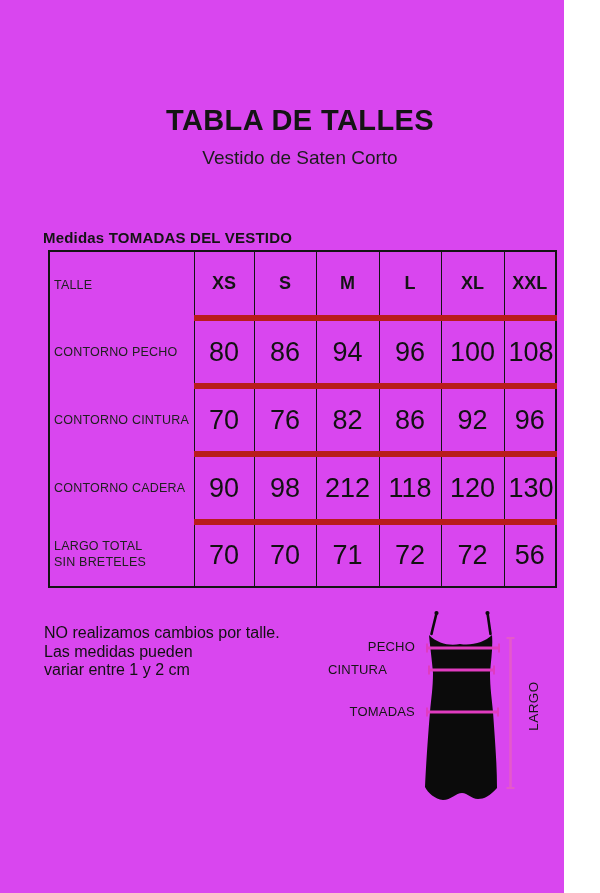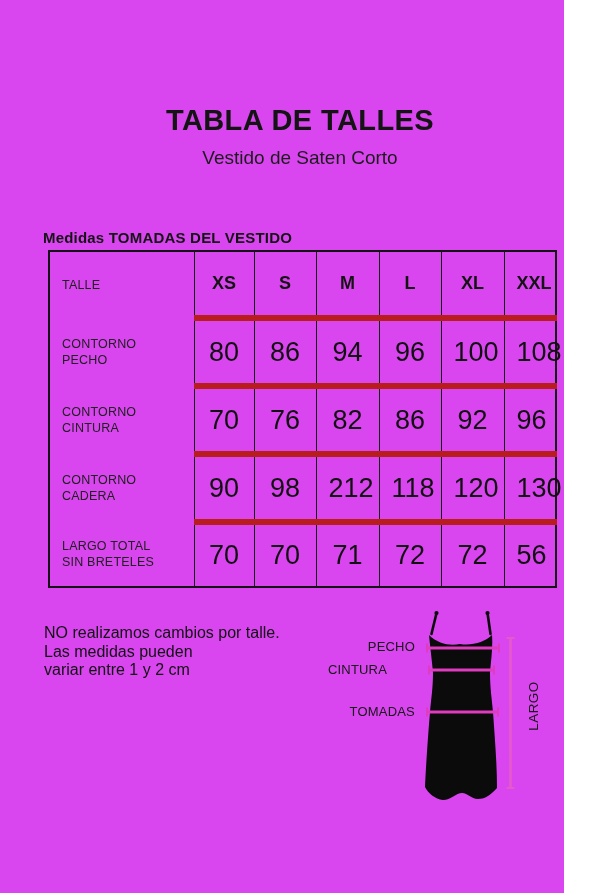--- a/index.html
+++ b/index.html
@@ -19,21 +19,21 @@
   .section-label{
     position:absolute;top:217px;left:43px;
     font-size:15px;font-weight:700;color:#141414;letter-spacing:.2px;margin-top:12px;
   }
   
   table.sizes{
     position:absolute;left:48px;top:250px;width:507px;
     border-collapse:collapse;table-layout:fixed;
     border:2px solid #141414;
   }
-  table.sizes td{padding:12px;vertical-align:middle;}
+  table.sizes td{padding:4px;vertical-align:middle;}
   td.lbl{
     text-align:left;padding-left:8px;font-size:12.5px;color:#202020;
     letter-spacing:.2px;
   }
   td.szh,td.val{border-left:1px solid #141414;text-align:center;}
   tr + tr td.szh, tr + tr td.val{border-top:6px solid #b91c1c;}
   td.szh{font-size:18px;font-weight:700;color:#141414;}
   td.val{font-size:27px;font-weight:400;color:#111111;}
   .lline{display:block;line-height:1.3;}
   

